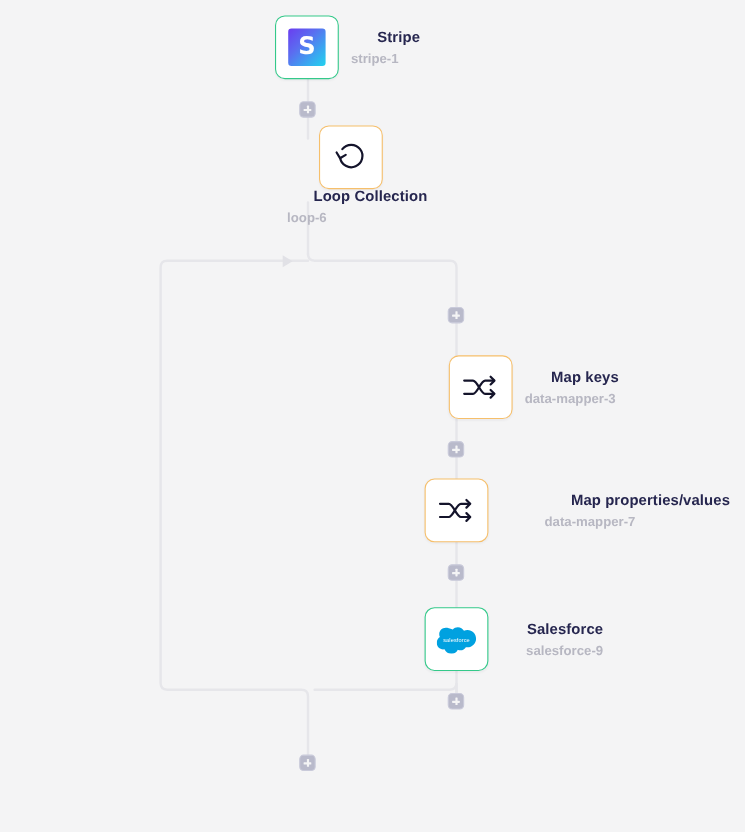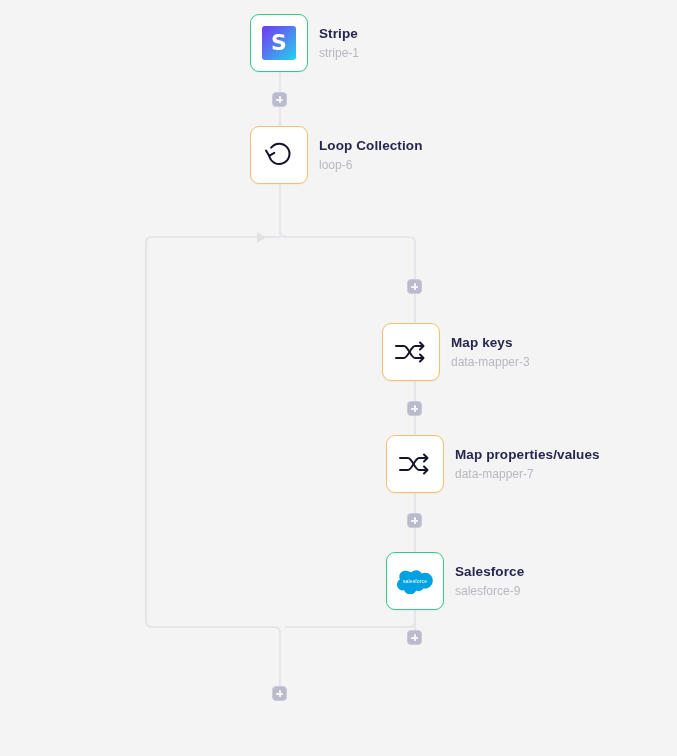--- a/index.html
+++ b/index.html
@@ -61,25 +61,26 @@
     flex-direction: column;
     justify-content: center;
     line-height: 1;
   }
   .node-title {
     font-size: 13.5px;
     font-weight: 700;
     color: #26264f;
     letter-spacing: 0.1px;
     white-space: nowrap;
+    margin-left: 24px;
   }
   .node-sub {
     margin-top: 6px;
     font-size: 12px;
-    font-weight: 400;
+    font-weight: 700;
     color: #b7b7c2;
     white-space: nowrap;
   }
 
   
   .plus {
     position: absolute;
     width: 15px;
     height: 15px;
     box-sizing: border-box;
@@ -150,70 +151,70 @@
   <div class="node" style="left:250px; top:14px;">
     <div class="node-box status-ok">
       <div class="logo-stripe">S</div>
     </div>
     <div class="node-labels">
       <div class="node-title">Stripe</div>
       <div class="node-sub">stripe-1</div>
     </div>
   </div>
 
-  <div class="node" style="left:250px; top:126px;">
+  <div class="node" style="left:250px; top:114px;flex-direction:column;">
     <div class="node-box status-warn">
       <svg class="icon-svg" width="34" height="34" viewBox="0 0 34 34">
         <g fill="none" stroke="#14142b" stroke-width="2" stroke-linecap="round" stroke-linejoin="round">
           <path d="M9.2,9.6 A10.2,10.2 0 1 1 7.2,17.4"></path>
           <polyline points="4.0,12.6 7.1,17.8 12.3,14.8"></polyline>
         </g>
       </svg>
     </div>
     <div class="node-labels">
       <div class="node-title">Loop Collection</div>
       <div class="node-sub">loop-6</div>
     </div>
   </div>
 
-  <div class="node" style="left:382px; top:323px;">
+  <div class="node" style="left:408px; top:323px;">
     <div class="node-box status-warn">
       <svg class="icon-svg" width="34" height="32" viewBox="0 0 34 32">
         <g fill="none" stroke="#14142b" stroke-width="2" stroke-linecap="round" stroke-linejoin="round">
           <path d="M2,10 L10,10 C14,10 17,22 21,22 L29,22"></path>
           <path d="M2,22 L10,22 C14,22 17,10 21,10 L29,10"></path>
           <polyline points="26,6.5 29.5,10 26,13.5"></polyline>
           <polyline points="26,18.5 29.5,22 26,25.5"></polyline>
         </g>
       </svg>
     </div>
     <div class="node-labels">
       <div class="node-title">Map keys</div>
       <div class="node-sub">data-mapper-3</div>
     </div>
   </div>
 
-  <div class="node" style="left:386px; top:435px;">
+  <div class="node" style="left:386px; top:435px;gap:40px;">
     <div class="node-box status-warn">
       <svg class="icon-svg" width="34" height="32" viewBox="0 0 34 32">
         <g fill="none" stroke="#14142b" stroke-width="2" stroke-linecap="round" stroke-linejoin="round">
           <path d="M2,10 L10,10 C14,10 17,22 21,22 L29,22"></path>
           <path d="M2,22 L10,22 C14,22 17,10 21,10 L29,10"></path>
           <polyline points="26,6.5 29.5,10 26,13.5"></polyline>
           <polyline points="26,18.5 29.5,22 26,25.5"></polyline>
         </g>
       </svg>
     </div>
     <div class="node-labels">
       <div class="node-title">Map properties/values</div>
       <div class="node-sub">data-mapper-7</div>
     </div>
   </div>
 
-  <div class="node" style="left:386px; top:552px;">
+  <div class="node" style="left:386px; top:552px;text-align:right;">
     <div class="node-box status-ok">
       <svg class="icon-svg" width="36" height="26" viewBox="0 0 36 26">
         <path fill="#00a1e0" d="M14.6,4.2c1.2-1.2,2.8-2,4.6-2c2.4,0,4.5,1.3,5.6,3.3c1-0.4,2-0.7,3.2-0.7
           c4.3,0,7.8,3.5,7.8,7.9c0,4.3-3.5,7.8-7.8,7.8c-0.5,0-1-0.1-1.5-0.2c-1,1.7-2.8,2.9-4.9,2.9c-0.9,0-1.7-0.2-2.4-0.6
           c-1,2.3-3.3,3.9-6,3.9c-2.8,0-5.2-1.8-6.1-4.2c-0.4,0.1-0.8,0.1-1.2,0.1C2.6,22.4,0,19.7,0,16.4c0-2.2,1.2-4.1,2.9-5.2
           C2.5,10.4,2.3,9.5,2.3,8.5C2.3,5.3,5,2.7,8.2,2.7C10.1,2.7,11.8,3.3,14.6,4.2z"></path>
         <text x="18" y="15.2" text-anchor="middle" font-family="'Liberation Sans', sans-serif" font-size="5.1" fill="#ffffff" letter-spacing="0.1">salesforce</text>
       </svg>
     </div>
     <div class="node-labels">

